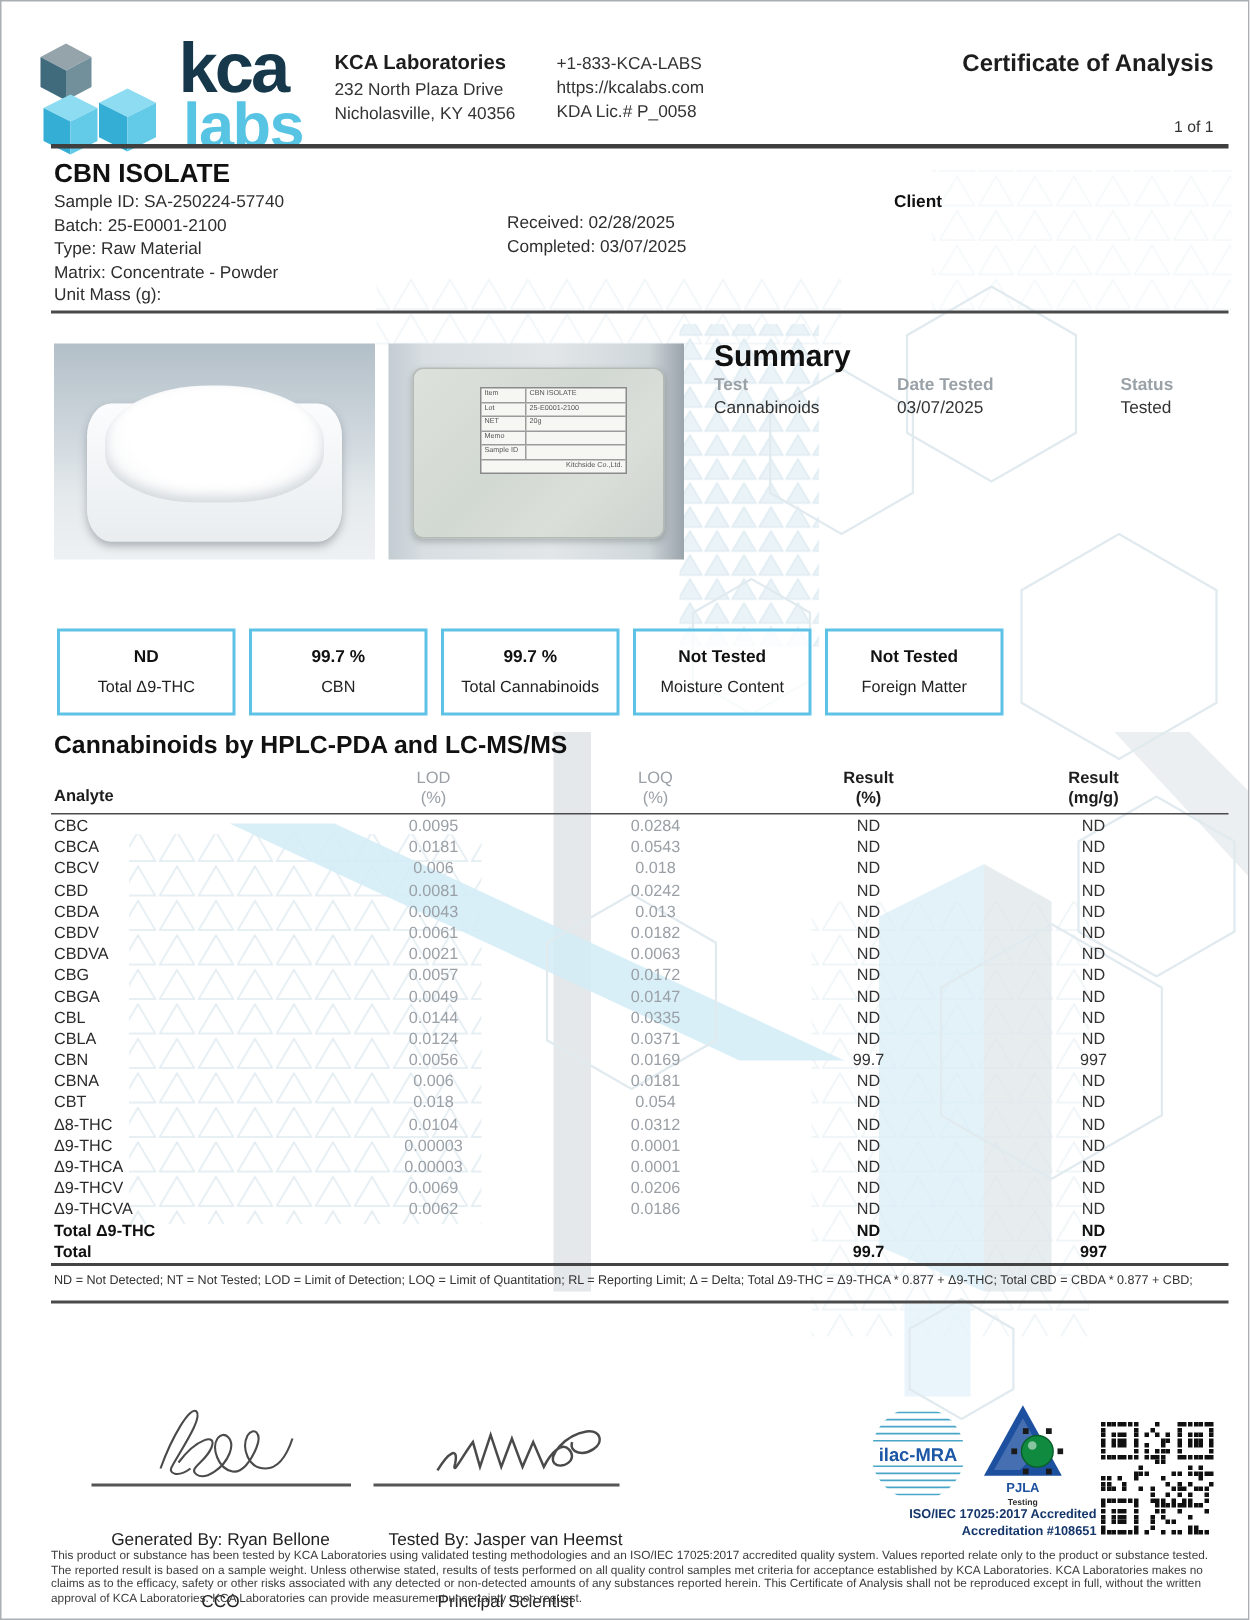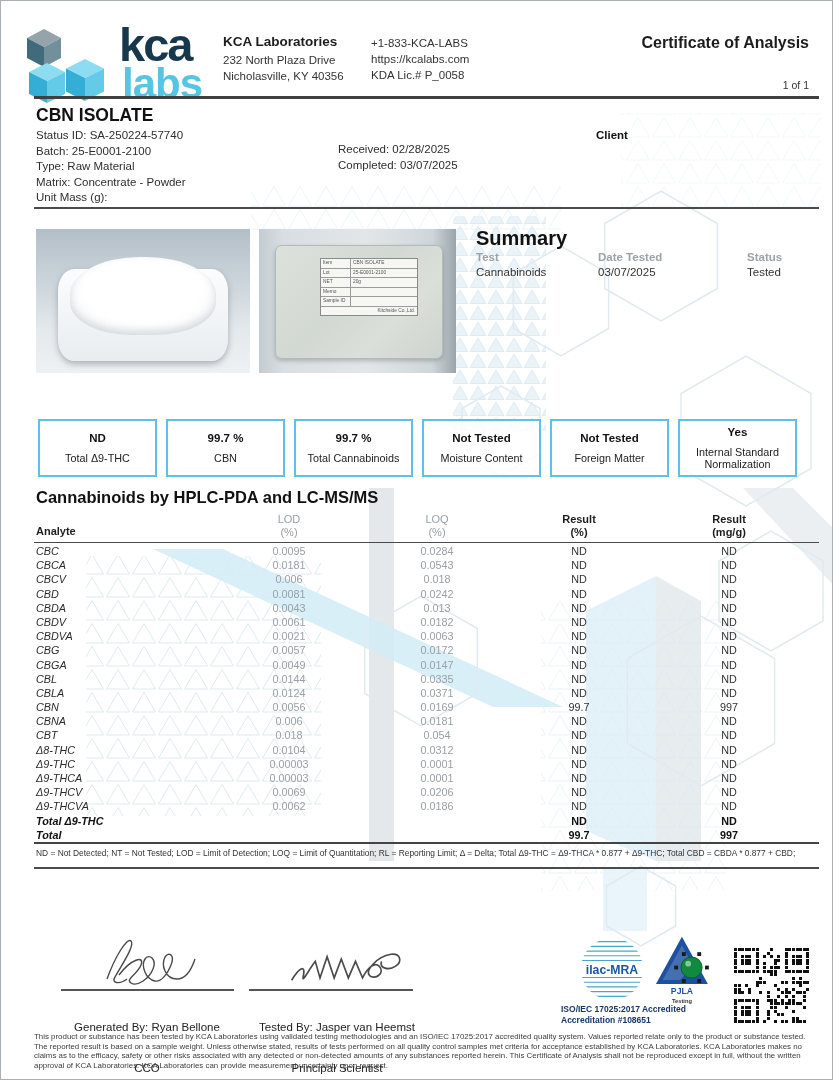--- a/index.html
+++ b/index.html
@@ -58,36 +58,36 @@
   .th.gray{color:#9aa0a6;}
   .th.dark{color:#1d1d1d;font-weight:bold;}
   .col-analyte{left:2px;width:160px;text-align:left;}
   .col-lod{left:190px;width:130px;}
   .col-loq{left:338px;width:130px;}
   .col-pct{left:480px;width:130px;}
   .col-mgg{left:630px;width:130px;}
   #tbody{position:absolute;top:33px;left:0;width:785px;}
   .trow{position:relative;height:14.2px;}
   .trow span{position:absolute;font-size:10.8px;line-height:14.2px;white-space:nowrap;}
-  .trow .a{left:2px;color:#2b2b2b;font-style:italic;}
+  .trow .a{left:2px;color:#2b2b2b;}
   .trow .l{left:190px;width:130px;text-align:center;color:#9aa0a6;}
   .trow .q{left:338px;width:130px;text-align:center;color:#9aa0a6;}
   .trow .r{left:480px;width:130px;text-align:center;color:#333;}
   .trow .m{left:630px;width:130px;text-align:center;color:#333;}
   .trow.bold span{font-weight:bold;color:#111;}
   .footnote{font-size:8.4px;color:#333;}
 
   
   .sigline{position:absolute;height:1.5px;background:#555;}
   .sigblock{position:absolute;text-align:center;font-size:11.5px;color:#222;line-height:13px;}
   .sigblock div{margin-bottom:0;margin-top:28px;}
   .sig-svg{position:absolute;z-index:2;}
 
   
-  .accred-cap{position:absolute;text-align:left;font-size:8.5px;font-weight:bold;color:#15366b;line-height:11px;}
+  .accred-cap{position:absolute;text-align:right;font-size:8.5px;font-weight:bold;color:#15366b;line-height:11px;}
   #qr{position:absolute;left:733px;top:947px;width:76px;height:76px;background:#fff;z-index:2;}
   #qr .qcell{position:absolute;background:#101010;}
 
   .disclaimer{font-size:7.9px;color:#3c3c3c;line-height:9.6px;text-align:left;}
 </style>
 </head>
 <body>
 
 <div id="page">
 
@@ -148,21 +148,21 @@
   <div class="abs z hdr-line" style="left:222px;top:69px;">Nicholasville, KY 40356</div>
   <div class="abs z hdr-line" style="left:370px;top:36px;">+1-833-KCA-LABS</div>
   <div class="abs z hdr-line" style="left:370px;top:52px;">https://kcalabs.com</div>
   <div class="abs z hdr-line" style="left:370px;top:68px;">KDA Lic.# P_0058</div>
   <div class="abs z doc-title" style="right:23px;top:33px;width:220px;">Certificate of Analysis</div>
   <div class="abs z page-ind" style="right:23px;top:78px;width:80px;">1 of 1</div>
   <div class="rule z" style="top:95px;height:2.5px;"></div>
 
   <div class="abs z prod-title" style="left:35px;top:104px;">CBN ISOLATE</div>
   <div class="abs z" id="sample-fields" style="left:35px;top:127px;">
-      <div class="fline"><span>Status ID: </span><span>SA-250224-57740</span></div>
+      <div class="fline"><span>Sample ID: </span><span>SA-250224-57740</span></div>
       <div class="fline"><span>Batch: </span><span>25-E0001-2100</span></div>
       <div class="fline"><span>Type: </span><span>Raw Material</span></div>
       <div class="fline"><span>Matrix: </span><span>Concentrate - Powder</span></div>
       <div class="fline"><span>Unit Mass (g): </span><span></span></div>
     </div>
   <div class="abs z fline" style="left:337px;top:141px;">
     <span>Received:</span> <span>02/28/2025</span>
   </div>
   <div class="abs z fline" style="left:337px;top:157px;">
     <span>Completed:</span> <span>03/07/2025</span>
@@ -231,24 +231,20 @@
         <div class="val">99.7 %</div>
         <div class="lbl">Total Cannabinoids</div>
       </div>
       <div class="rbox">
         <div class="val">Not Tested</div>
         <div class="lbl">Moisture Content</div>
       </div>
       <div class="rbox">
         <div class="val">Not Tested</div>
         <div class="lbl">Foreign Matter</div>
-      </div>
-      <div class="rbox">
-        <div class="val">Yes</div>
-        <div class="lbl">Internal Standard Normalization</div>
       </div>
     </div>
 
   <div class="abs z sec-title" style="left:35px;top:487px;">Cannabinoids by HPLC-PDA and LC-MS/MS</div>
   <div id="tablewrap">
     <div class="th dark col-analyte" style="top:14px;">Analyte</div>
     <div class="th gray col-lod" style="top:2px;">
       <div>LOD</div>
       <div>(%)</div>
     </div>

